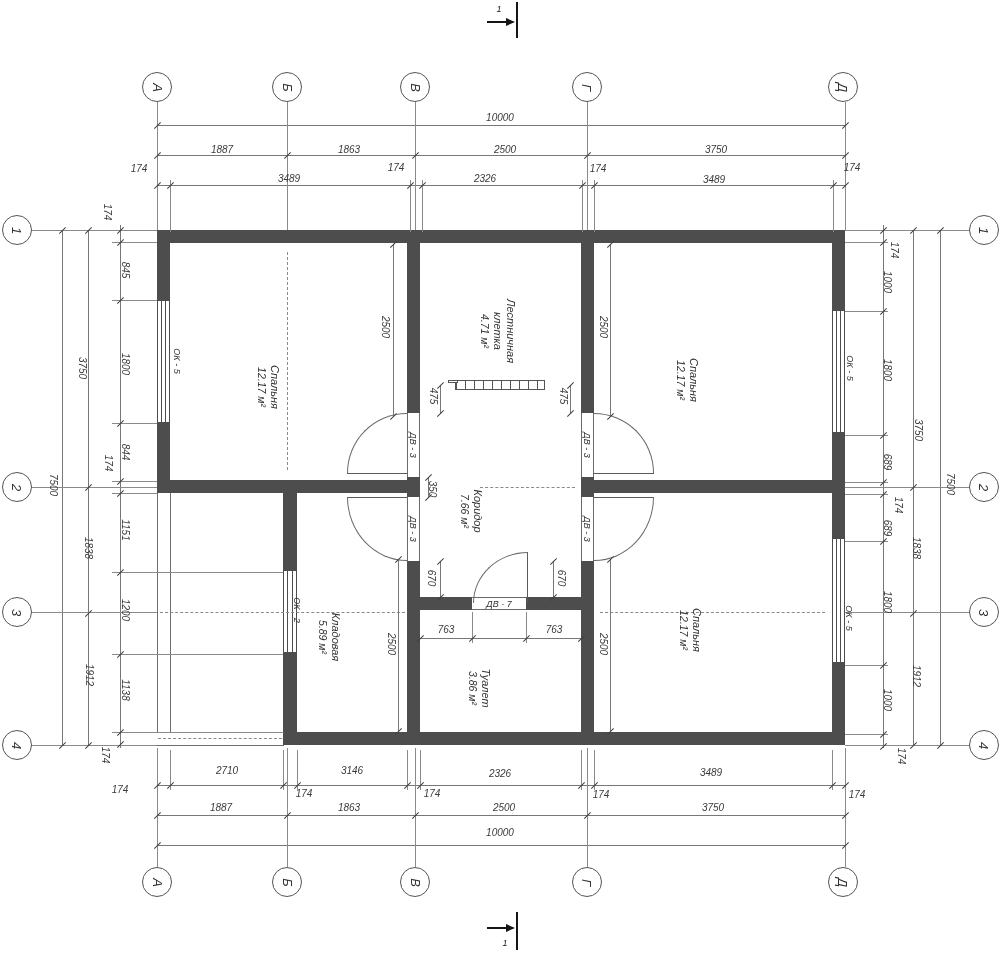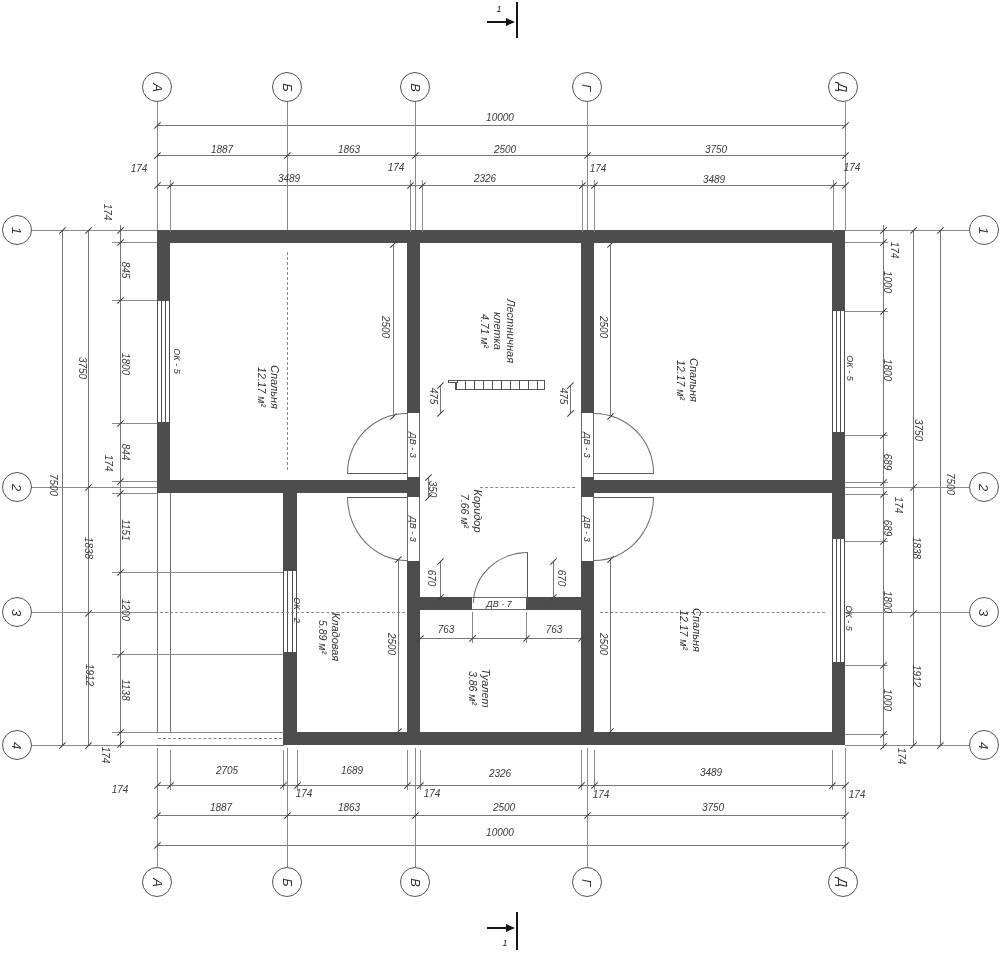--- a/index.html
+++ b/index.html
@@ -338,22 +338,22 @@
     <div class="lbl" style="left: 349px; top: 149px;">1863</div>
     <div class="lbl" style="left: 505px; top: 149px;">2500</div>
     <div class="lbl" style="left: 716px; top: 149px;">3750</div>
     <div class="lbl" style="left: 139px; top: 168px;">174</div>
     <div class="lbl" style="left: 289px; top: 178px;">3489</div>
     <div class="lbl" style="left: 396px; top: 167px;">174</div>
     <div class="lbl" style="left: 485px; top: 178px;">2326</div>
     <div class="lbl" style="left: 598px; top: 168px;">174</div>
     <div class="lbl" style="left: 714px; top: 179px;">3489</div>
     <div class="lbl" style="left: 852px; top: 167px;">174</div>
-    <div class="lbl" style="left: 227px; top: 770px;">2705</div>
-    <div class="lbl" style="left: 352px; top: 770px;">1689</div>
+    <div class="lbl" style="left: 227px; top: 770px;">2710</div>
+    <div class="lbl" style="left: 352px; top: 770px;">3146</div>
     <div class="lbl" style="left: 500px; top: 773px;">2326</div>
     <div class="lbl" style="left: 711px; top: 772px;">3489</div>
     <div class="lbl" style="left: 120px; top: 789px;">174</div>
     <div class="lbl" style="left: 304px; top: 793px;">174</div>
     <div class="lbl" style="left: 432px; top: 793px;">174</div>
     <div class="lbl" style="left: 601px; top: 794px;">174</div>
     <div class="lbl" style="left: 857px; top: 794px;">174</div>
     <div class="lbl" style="left: 221px; top: 807px;">1887</div>
     <div class="lbl" style="left: 349px; top: 807px;">1863</div>
     <div class="lbl" style="left: 504px; top: 807px;">2500</div>

